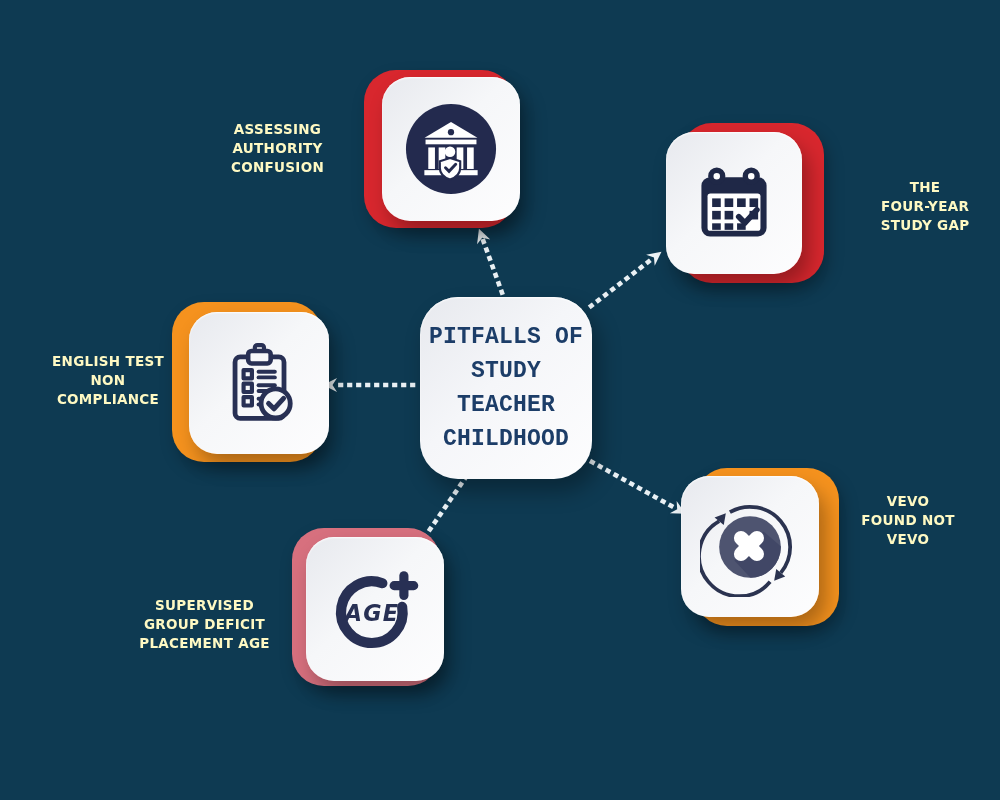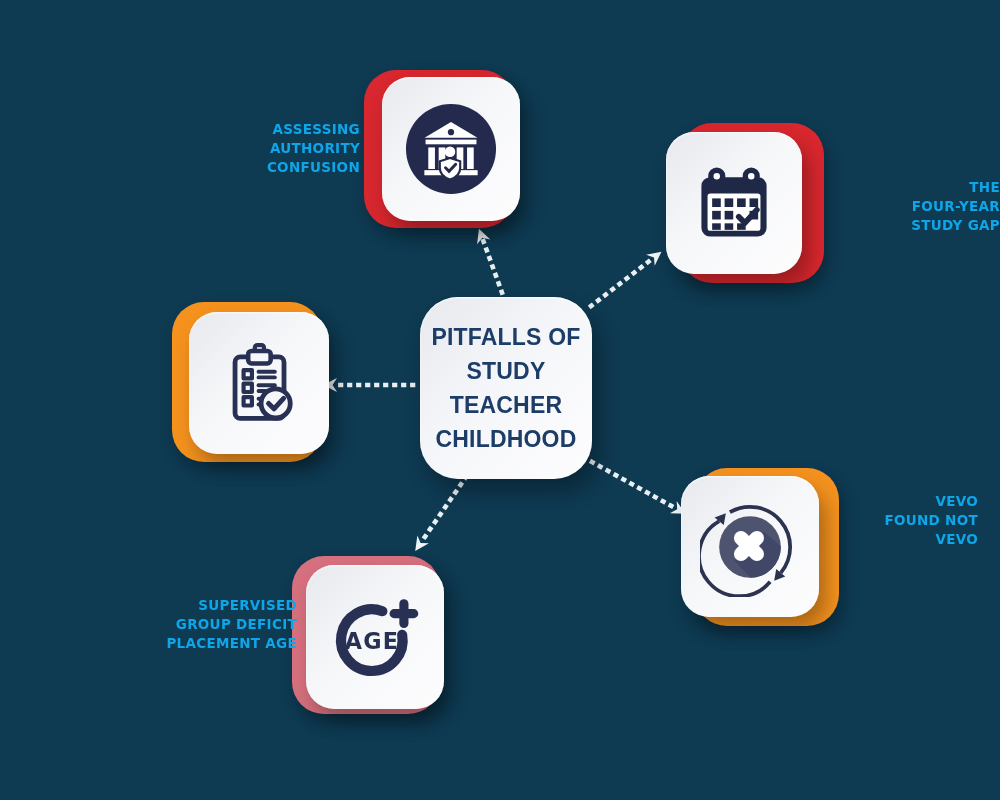--- a/index.html
+++ b/index.html
@@ -22,39 +22,39 @@
   #node-assessing .card{left:18px;top:7px;width:138px;height:144px;}
 
   #node-fouryear{left:666px;top:123px;width:158px;height:160px;}
   #node-fouryear .accent{left:14px;top:0;width:144px;height:160px;}
   #node-fouryear .card{left:0;top:9px;width:136px;height:142px;}
 
   #node-english{left:172px;top:302px;width:157px;height:160px;}
   #node-english .accent{left:0;top:0;width:150px;height:160px;}
   #node-english .card{left:17px;top:10px;width:140px;height:142px;}
 
-  #node-age{left:292px;top:556px;width:146px;height:158px;}
+  #node-age{left:292px;top:528px;width:146px;height:158px;font-style:italic;}
   #node-age .accent{left:0;top:0;width:148px;height:158px;}
   #node-age .card{left:14px;top:9px;width:138px;height:144px;}
 
   #node-vevo{left:681px;top:468px;width:158px;height:158px;}
   #node-vevo .accent{left:14px;top:0;width:144px;height:158px;}
   #node-vevo .card{left:0;top:8px;width:138px;height:141px;}
 
   
   #center-card{position:absolute;left:420px;top:297px;width:172px;height:182px;border-radius:38px;
         background:linear-gradient(135deg,#e7e9ee 0%,#f5f6f9 45%,#fdfdfe 100%);
         box-shadow:7px 12px 22px rgba(0,0,0,0.32), inset 0 1px 2px rgba(255,255,255,0.9);
         display:flex;align-items:center;justify-content:center;text-align:center;}
-  #center-card .title{font-family:Liberation Sans, sans-serif;font-weight:bold;
+  #center-card .title{font-family:Liberation Mono, monospace;font-weight:bold;
         font-size:23px;line-height:34px;color:#1c3d68;letter-spacing:0.2px;}
   #center-card .title span{display:block;}
 
   
-  .node-label{position:absolute;text-align:right;color:#0ea5e9;font-family:"DejaVu Sans","Liberation Sans",sans-serif;
+  .node-label{position:absolute;text-align:center;color:#fef9c3;font-family:"DejaVu Sans","Liberation Sans",sans-serif;
         font-weight:bold;font-size:13.5px;line-height:19px;letter-spacing:0.3px;}
   .node-label span{display:block;}
   #label-assessing{left:195px;top:120px;width:165px;}
   #label-fouryear{left:850px;top:178px;width:150px;}
   #label-english{left:28px;top:352px;width:160px;}
   #label-age{left:112px;top:596px;width:185px;}
   #label-vevo{left:838px;top:492px;width:140px;}
 
   .icon-svg{display:block;}
 </style>
@@ -197,20 +197,25 @@
   <div class="node-label" id="label-assessing">
     <span>ASSESSING</span>
     <span>AUTHORITY</span>
     <span>CONFUSION</span>
   </div>
   <div class="node-label" id="label-fouryear">
     <span>THE</span>
     <span>FOUR-YEAR</span>
     <span>STUDY GAP</span>
   </div>
+  <div class="node-label" id="label-english">
+    <span>ENGLISH TEST</span>
+    <span>NON</span>
+    <span>COMPLIANCE</span>
+  </div>
   <div class="node-label" id="label-age">
     <span>SUPERVISED</span>
     <span>GROUP DEFICIT</span>
     <span>PLACEMENT AGE</span>
   </div>
   <div class="node-label" id="label-vevo">
     <span>VEVO</span>
     <span>FOUND NOT</span>
     <span>VEVO</span>
   </div>

